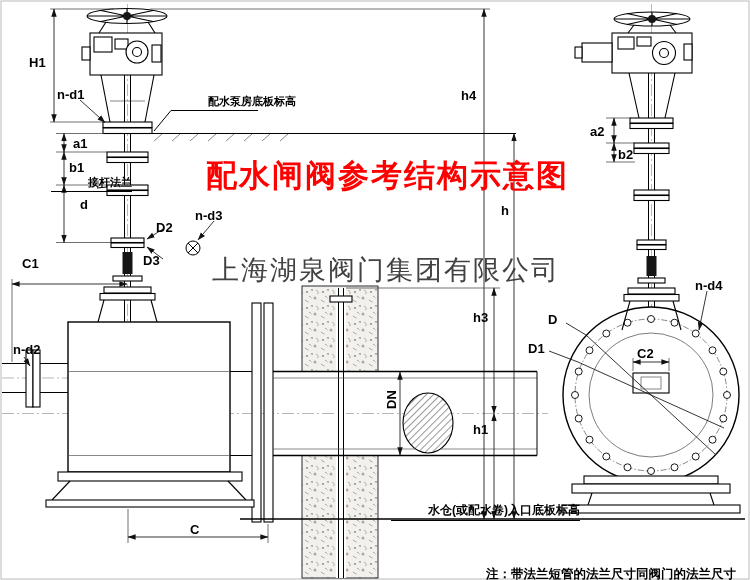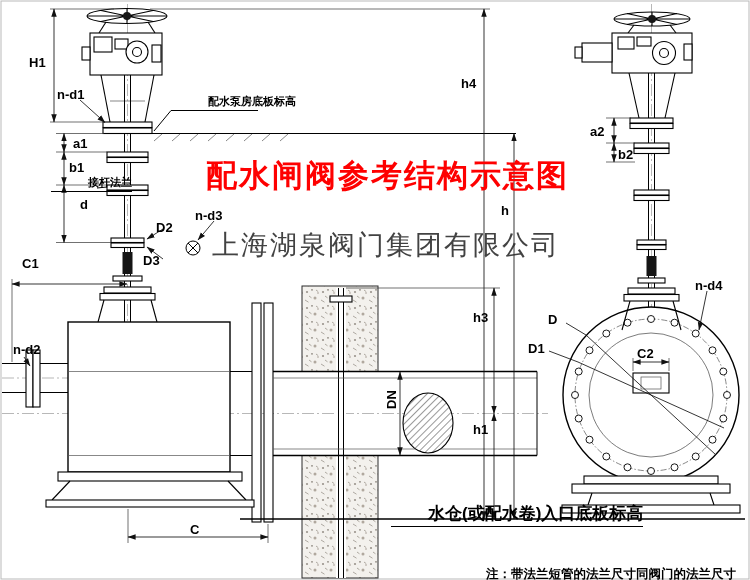--- a/index.html
+++ b/index.html
@@ -8,21 +8,21 @@
   .stage svg{position:absolute;left:0;top:0;}
   .lbl{position:absolute;white-space:nowrap;font:bold 13px "Liberation Sans",sans-serif;
        color:#000;z-index:5;}
   .ann{position:absolute;white-space:nowrap;font:bold 11px "Liberation Sans",sans-serif;
        color:#000;border-bottom:1px solid #000;padding-bottom:1px;z-index:5;padding-left:37px;}
   .note{position:absolute;white-space:nowrap;font:bold 12.5px "Liberation Sans",sans-serif;
         color:#000;z-index:5;margin-top:17px;}
   .title{position:absolute;white-space:nowrap;font:bold 31px "Liberation Sans",sans-serif;
          letter-spacing:2px;color:#fe0000;z-index:6;margin-top:21px;}
   .watermark{position:absolute;white-space:nowrap;font:27px "Liberation Serif","DejaVu Serif",serif;
-         letter-spacing:2px;color:rgba(45,45,45,0.9);z-index:4;}
+         letter-spacing:2px;color:rgba(45,45,45,0.9);z-index:4;margin-top:25px;}
   .rot{transform:rotate(-90deg);transform-origin:center;}
   
   .s{stroke:#000;fill:none;stroke-width:1.1;}
   .sf{stroke:#000;fill:#fff;stroke-width:1.1;}
   .thin{stroke:#555;stroke-width:.7;fill:none;}
   .dark{fill:#151515;stroke:none;}
   .cl{stroke:#999;stroke-width:.7;fill:none;stroke-dasharray:12 3 2 3;}
   .dl{stroke:#111;stroke-width:.85;fill:none;}
   .ext{stroke:#333;stroke-width:.7;fill:none;}
   .ln1{stroke:#000;stroke-width:1;fill:none;}
@@ -285,35 +285,35 @@
     <line class="ext" x1="669" y1="371" x2="669" y2="358"></line>
     <line class="dl" x1="633" y1="362" x2="669" y2="362" marker-start="url(#ar)" marker-end="url(#ar)"></line>
   </g>
 </svg>
 
 <span class="title" style="left:206px;top:134px">配水闸阀参考结构示意图</span>
 <span class="watermark" style="left:212px;top:227px">上海湖泉阀门集团有限公司</span>
 
 <span class="ann" style="left:171px;top:94px;border-bottom:none">配水泵房底板标高</span>
 <span class="ann" style="left:51px;top:175px">接杆法兰</span>
-<span class="ann" style="left:391px;top:502px;font-size:17px">水仓(或配水卷)入口底板标高</span>
+<span class="ann" style="left:391px;top:502px;font-size:12px">水仓(或配水卷)入口底板标高</span>
 <span class="note" style="left:486px;top:549px">注：带法兰短管的法兰尺寸同阀门的法兰尺寸</span>
 
 <span class="lbl" style="left:29px;top:55px">H1</span>
 <span class="lbl" style="left:57px;top:87px">n-d1</span>
 <span class="lbl" style="left:73px;top:136px">a1</span>
 <span class="lbl" style="left:69px;top:160px">b1</span>
 <span class="lbl" style="left:80px;top:197px">d</span>
 <span class="lbl" style="left:156px;top:220px">D2</span>
 <span class="lbl" style="left:195px;top:208px">n-d3</span>
 <span class="lbl" style="left:143px;top:253px">D3</span>
 <span class="lbl" style="left:22px;top:256px">C1</span>
 <span class="lbl" style="left:13px;top:342px">n-d2</span>
 <span class="lbl" style="left:190px;top:522px">C</span>
-<span class="lbl" style="left:461px;top:76px">h4</span>
+<span class="lbl" style="left:461px;top:88px">h4</span>
 <span class="lbl" style="left:501px;top:203px">h</span>
 <span class="lbl" style="left:473px;top:310px">h3</span>
 <span class="lbl rot" style="left:382px;top:392px">DN</span>
 <span class="lbl" style="left:473px;top:422px">h1</span>
 <span class="lbl" style="left:590px;top:124px">a2</span>
 <span class="lbl" style="left:618px;top:147px">b2</span>
 <span class="lbl" style="left:695px;top:278px">n-d4</span>
 <span class="lbl" style="left:548px;top:312px">D</span>
 <span class="lbl" style="left:528px;top:341px">D1</span>
 <span class="lbl" style="left:637px;top:346px">C2</span>

